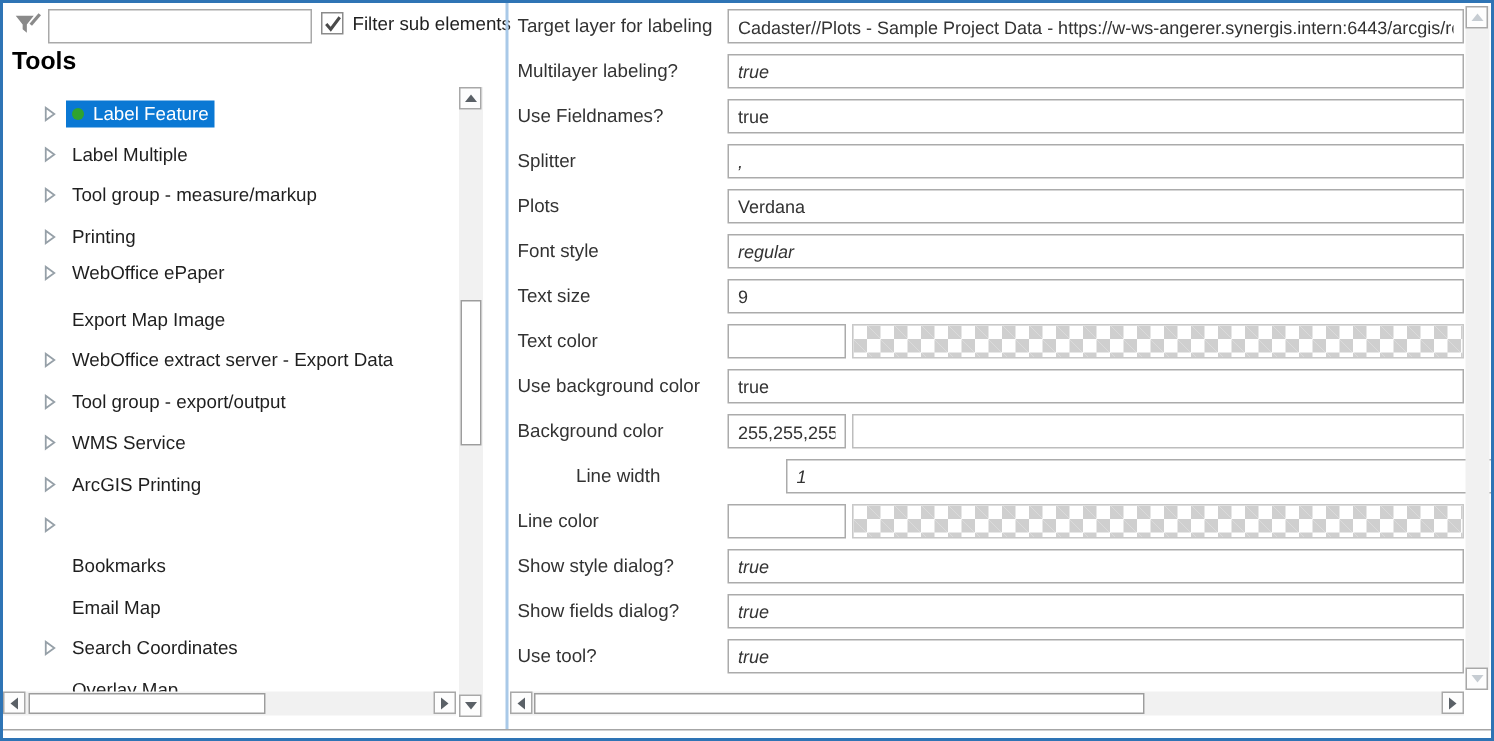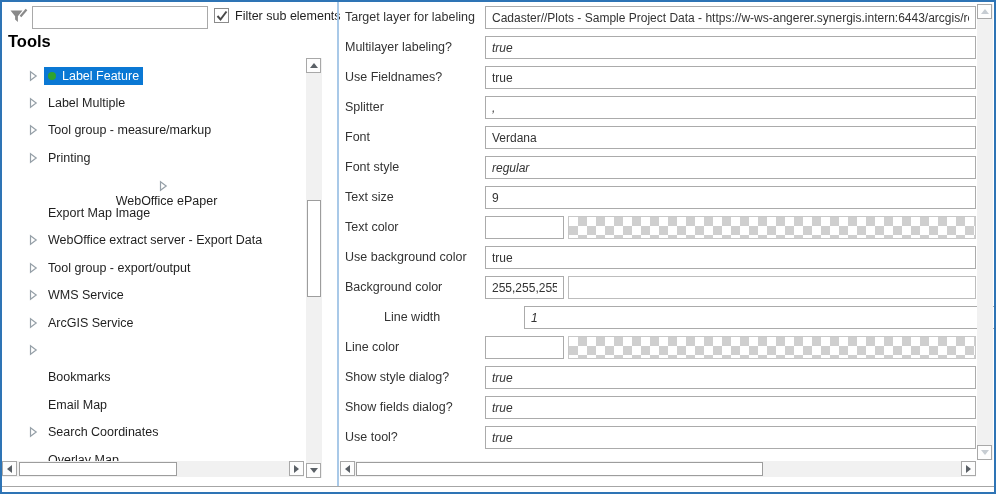--- a/index.html
+++ b/index.html
@@ -115,21 +115,21 @@
         <div class="tree-item" style="top: 82.35px;">
           <span class="expander">
             <svg width="9" height="12" viewBox="0 0 9 12">
               <path d="M1.5 1.8 L7.2 6 L1.5 10.2 Z" fill="none" stroke="#96a0a8" stroke-width="1.2"></path>
             </svg>
           </span>
           <span class="sel-wrap">
             <span>Printing</span>
           </span>
         </div>
-        <div class="tree-item" style="top: 118px; flex-direction: column;">
+        <div class="tree-item" style="top: 106px;">
           <span class="expander">
             <svg width="9" height="12" viewBox="0 0 9 12">
               <path d="M1.5 1.8 L7.2 6 L1.5 10.2 Z" fill="none" stroke="#96a0a8" stroke-width="1.2"></path>
             </svg>
           </span>
           <span class="sel-wrap">
             <span>WebOffice ePaper</span>
           </span>
         </div>
         <div class="tree-item" style="top: 137.25px;">
@@ -168,21 +168,21 @@
             <span>WMS Service</span>
           </span>
         </div>
         <div class="tree-item" style="top: 247.05px;">
           <span class="expander">
             <svg width="9" height="12" viewBox="0 0 9 12">
               <path d="M1.5 1.8 L7.2 6 L1.5 10.2 Z" fill="none" stroke="#96a0a8" stroke-width="1.2"></path>
             </svg>
           </span>
           <span class="sel-wrap">
-            <span>ArcGIS Service</span>
+            <span>ArcGIS Printing</span>
           </span>
         </div>
         <div class="tree-item" style="top: 274.5px;">
           <span class="expander">
             <svg width="9" height="12" viewBox="0 0 9 12">
               <path d="M1.5 1.8 L7.2 6 L1.5 10.2 Z" fill="none" stroke="#96a0a8" stroke-width="1.2"></path>
             </svg>
           </span>
         </div>
         <div class="tree-item" style="top: 301.95px;">
@@ -250,21 +250,21 @@
         </div>
         <div class="prop-row" style="top: 64px;">
           <div class="prop-label">Use Fieldnames?</div>
           <input class="prop-input full" value="true" style="">
         </div>
         <div class="prop-row" style="top: 94px;">
           <div class="prop-label">Splitter</div>
           <input class="prop-input full inherited" value="," style="">
         </div>
         <div class="prop-row" style="top: 124px;">
-          <div class="prop-label">Font</div>
+          <div class="prop-label">Plots</div>
           <input class="prop-input full" value="Verdana" style="">
         </div>
         <div class="prop-row" style="top: 154px;">
           <div class="prop-label">Font style</div>
           <input class="prop-input full inherited" value="regular" style="">
         </div>
         <div class="prop-row" style="top: 184px;">
           <div class="prop-label">Text size</div>
           <input class="prop-input full" value="9" style="">
         </div>

